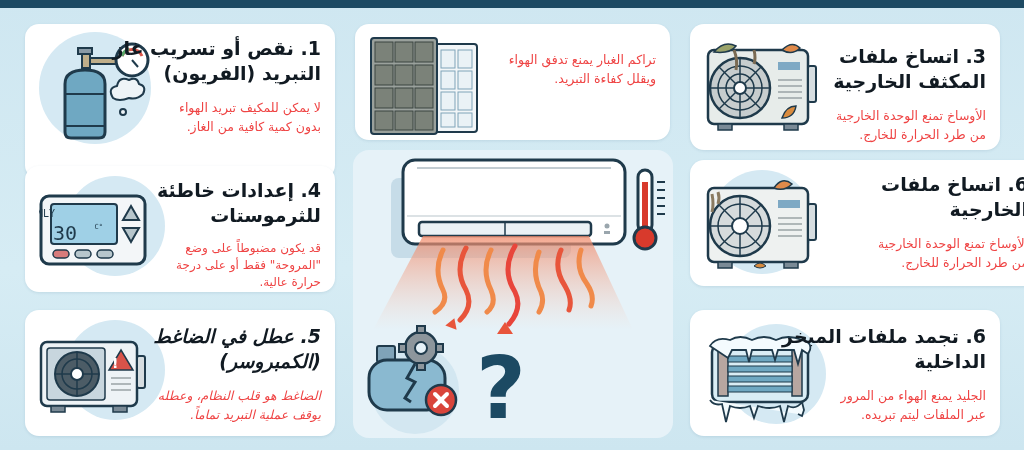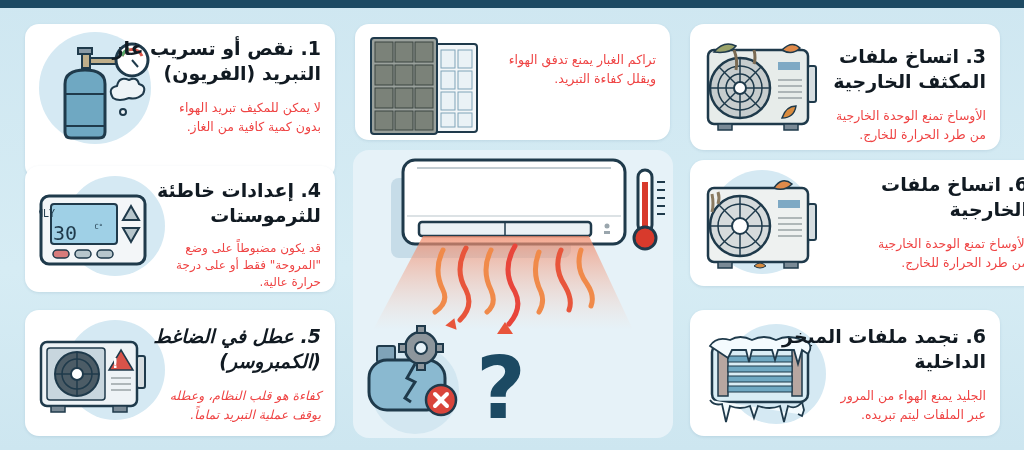--- a/index.html
+++ b/index.html
@@ -221,21 +221,21 @@
           <line x1="74" y1="46" x2="94" y2="46"></line>
           <line x1="74" y1="52" x2="94" y2="52"></line>
         </g>
       <rect x="14" y="68" width="14" height="6" fill="#7a8a96" stroke="#1f3a4b" stroke-width="1.5"></rect>
       <rect x="76" y="68" width="14" height="6" fill="#7a8a96" stroke="#1f3a4b" stroke-width="1.5"></rect>
     </svg>
   </div>
   <div class="text" style="top:14px;font-style:italic;">
     <div class="title">5. عطل في الضاغط
 (الكمبروسر)</div>
-    <div class="desc">كفاءة هو قلب النظام، وعطله
+    <div class="desc">الضاغط هو قلب النظام، وعطله
 يوقف عملية التبريد تماماً.</div>
   </div>
 </div>
 
 <div class="card" style="left:690px; top:310px; width:310px; height:126px;">
   <div class="halo" style="left:36px; top:14px; width:100px; height:100px;"></div>
   <div class="illus" style="left:16px; top:20px;">
     <svg width="110" height="100" viewBox="0 0 110 100">
       <rect x="6" y="14" width="96" height="58" rx="8" fill="#d9edf5" stroke="#1f3a4b" stroke-width="2.5"></rect>
       <rect x="12" y="20" width="10" height="46" fill="#b7a6a0" stroke="#1f3a4b" stroke-width="1.5"></rect>

